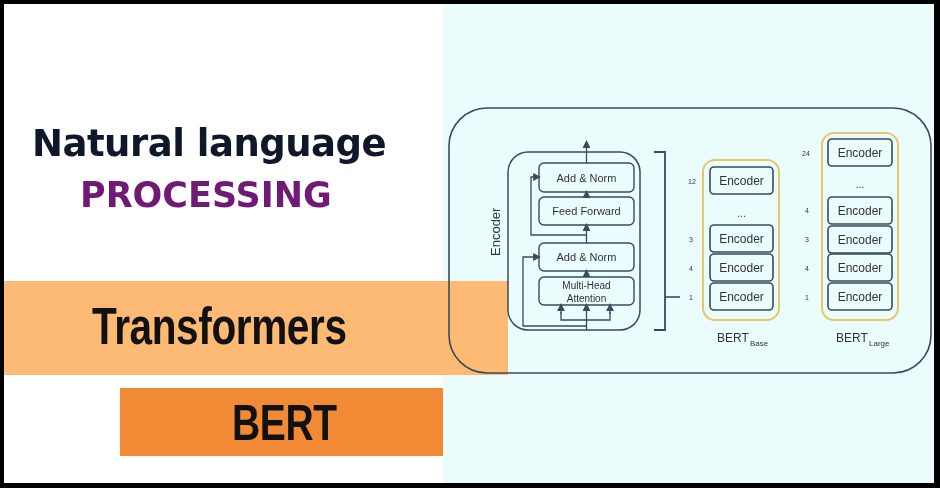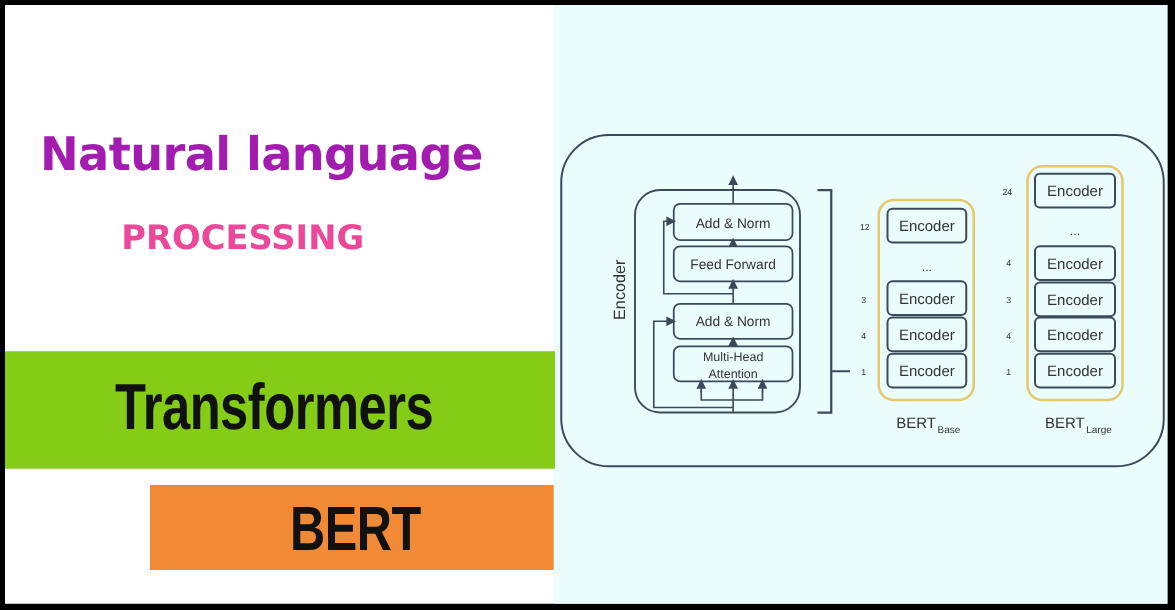--- a/index.html
+++ b/index.html
@@ -3,23 +3,23 @@
   <meta charset="utf-8">
   <style>
     html, body { margin: 0; padding: 0; }
     body { width: 940px; height: 488px; background: #000; position: relative; overflow: hidden; font-family: "DejaVu Sans", sans-serif; }
     .frame { position: absolute; left: 4px; top: 4px; width: 930px; height: 479px; background: #ffffff; overflow: hidden; }
     .right-panel { position: absolute; left: 439px; top: 0; width: 491px; height: 479px; background: #ebfcfd; }
     .logo { position: absolute; left: 46px; top: 46px; font-family: "DejaVu Serif", serif; font-size: 27px; color: #d98a4e; letter-spacing: 0px; }
     .logo .alpha { font-style: italic; font-size: 30px; }
     .logo .chev { position: absolute; left: 120px; top: 29px; font-size: 10px; color: #d98a4e; letter-spacing: -1px; font-family: "DejaVu Sans", sans-serif; }
     .logo .boxes { position: absolute; left: 121px; top: 5px; width: 24px; height: 24px; }
-    .title1 { position: absolute; left: 28px; top: 98px; font-family: "DejaVu Sans", sans-serif; font-weight: bold; font-size: 37px; color: #a21caf; letter-spacing: -0.5px; white-space: nowrap; }
-    .title2 { position: absolute; left: 76px; top: 171px; font-family: "DejaVu Sans", sans-serif; font-weight: bold; font-size: 27px; color: #ec4899; letter-spacing: 0px; white-space: nowrap; margin-left: 17px; }
-    .bar1 { position: absolute; left: 0; top: 277px; width: 440px; height: 94px; background: #84cc16; }
+    .title1 { position: absolute; left: 28px; top: 118px; font-family: "DejaVu Sans", sans-serif; font-weight: bold; font-size: 37px; color: #0f172a; letter-spacing: -0.5px; white-space: nowrap; }
+    .title2 { position: absolute; left: 76px; top: 171px; font-family: "DejaVu Sans", sans-serif; font-weight: bold; font-size: 35px; color: #701a75; letter-spacing: 0px; white-space: nowrap; }
+    .bar1 { position: absolute; left: 0; top: 277px; width: 504px; height: 94px; background: #fdba74; }
     .bar2 { position: absolute; left: 116px; top: 384px; width: 323px; height: 68px; background: #f28a35; }
     .bar-text { position: absolute; font-family: "Liberation Sans", sans-serif; font-weight: bold; color: #111; transform: scaleX(0.78); transform-origin: left center; white-space: nowrap; letter-spacing: -0.5px; }
     .bar1 .bar-text { left: 88px; top: 15px; font-size: 52px; }
     .bar2 .bar-text { left: 112px; top: 6px; font-size: 50px; }
     svg.diagram { position: absolute; left: 0; top: 0; }
     .lbl { font-family: "Liberation Sans", sans-serif; fill: #333; }
   </style>
 </head>
 <body>
 

